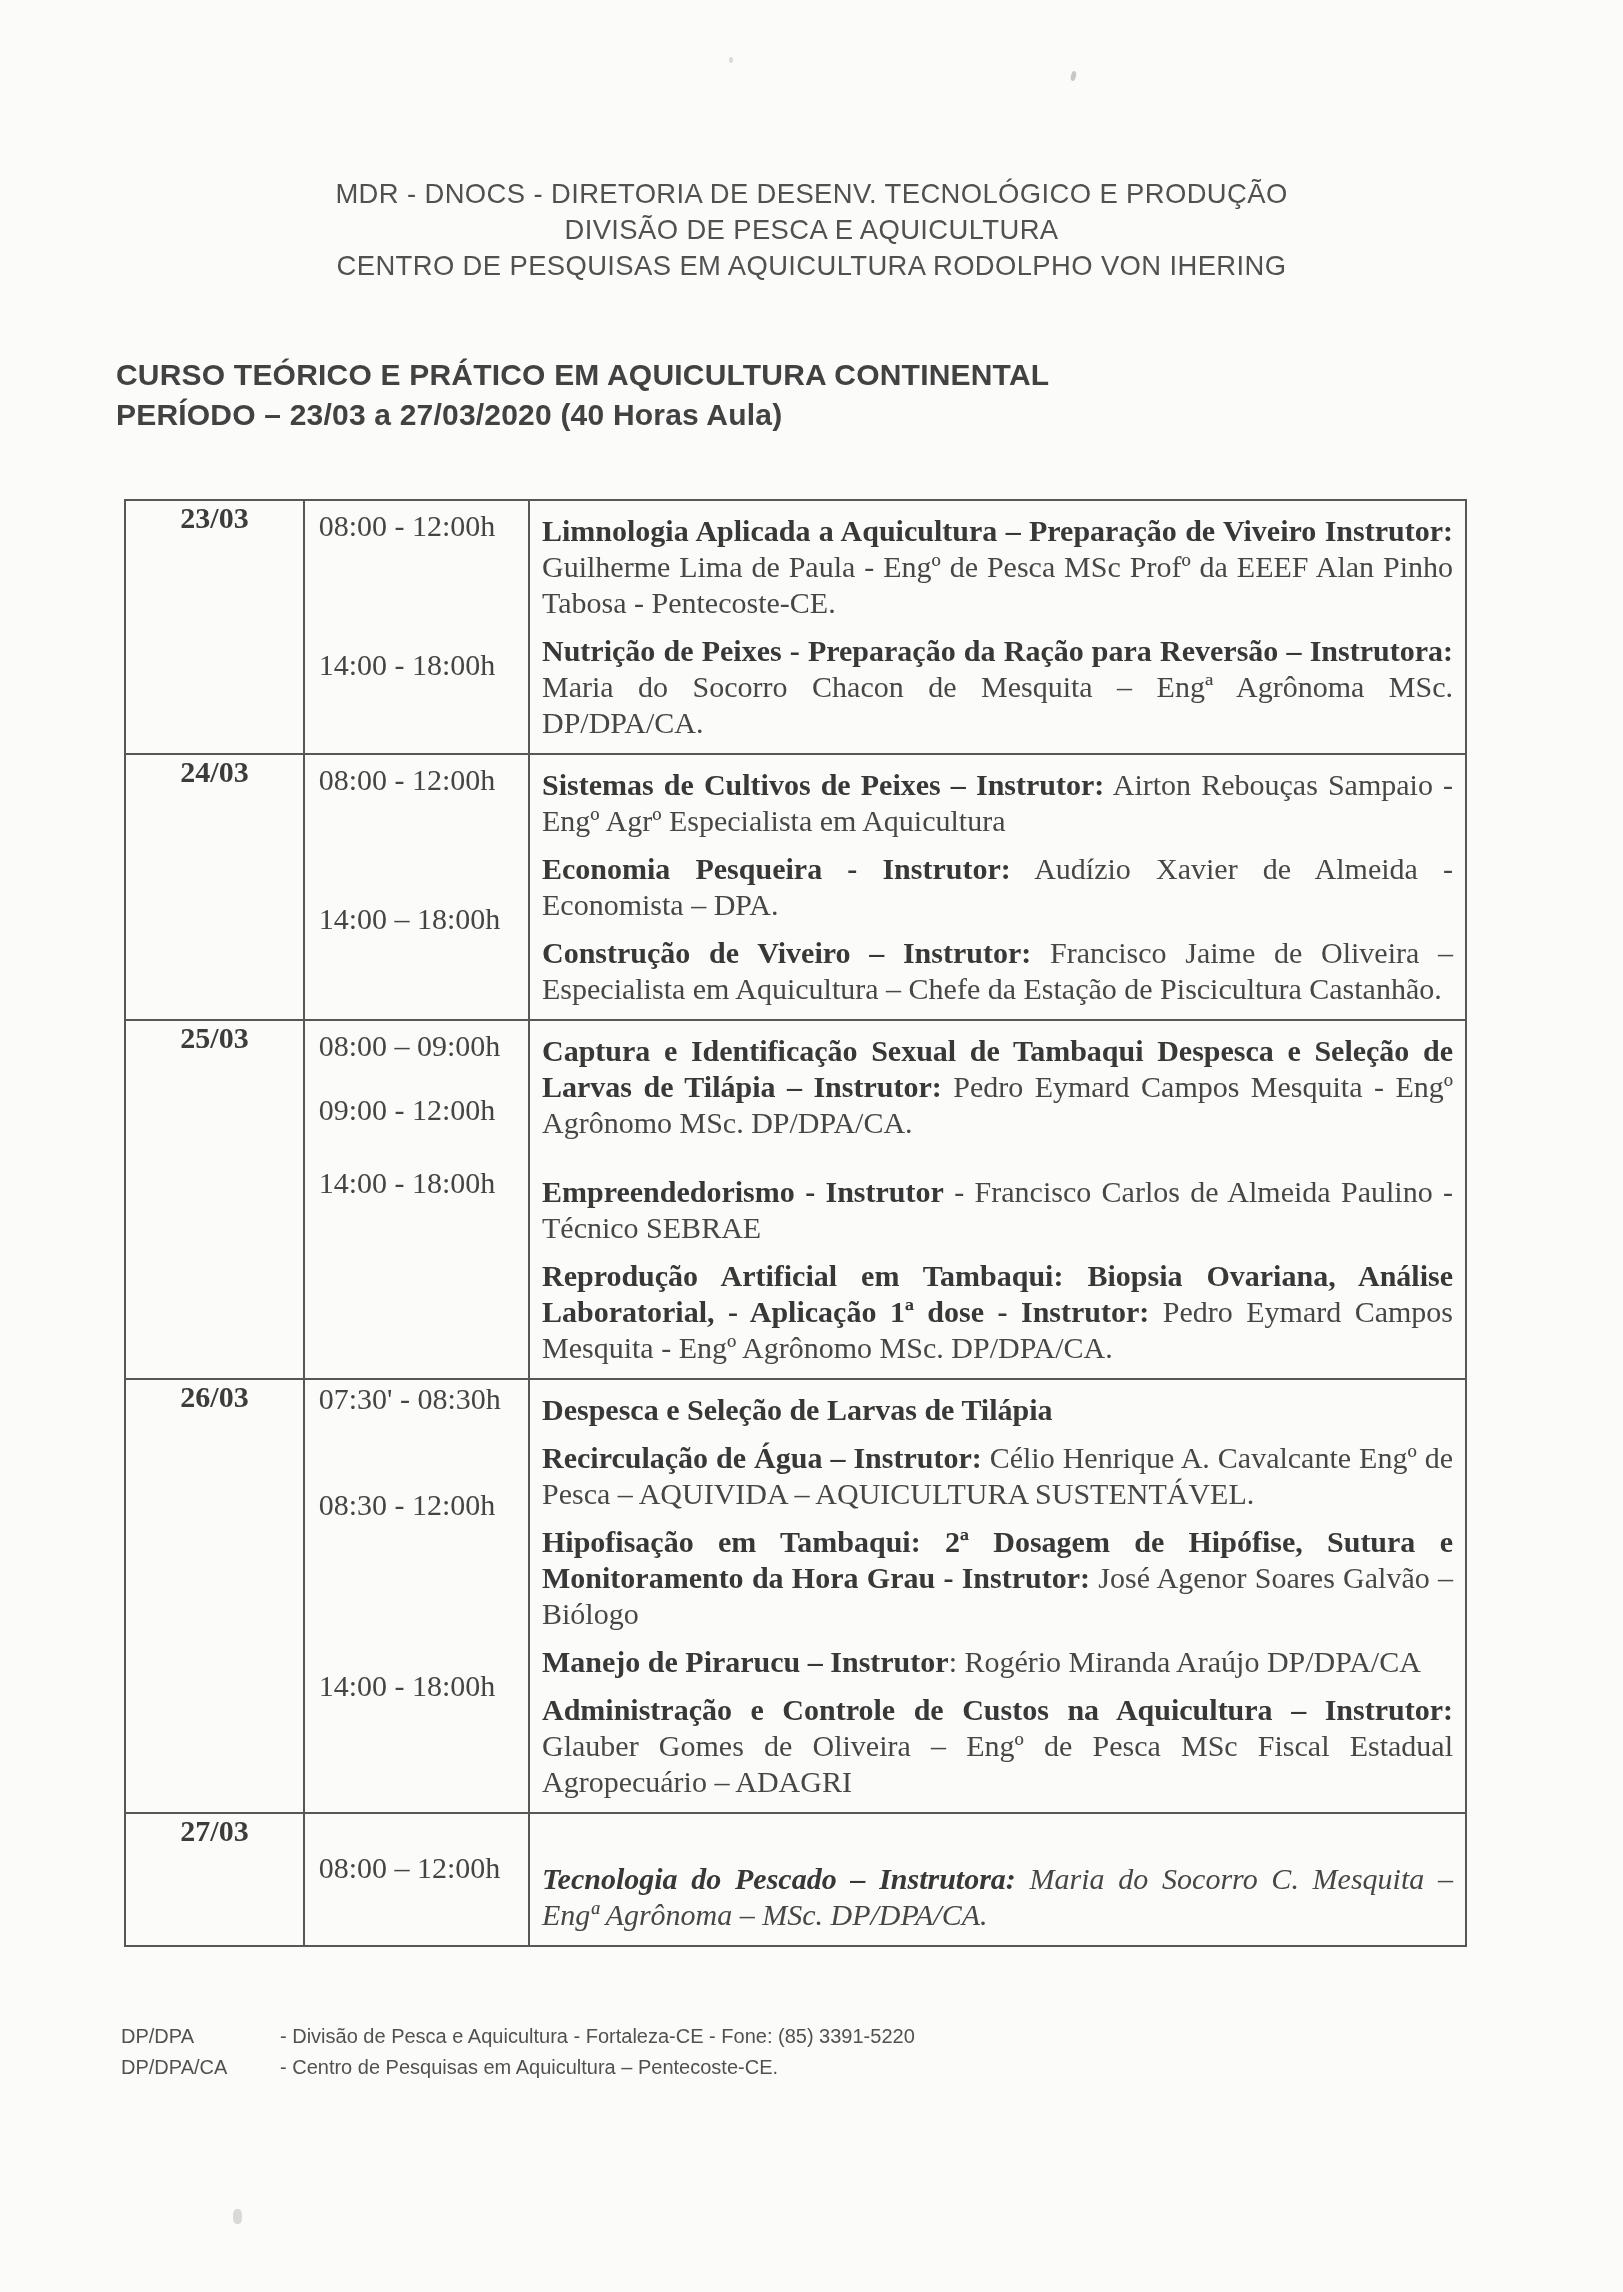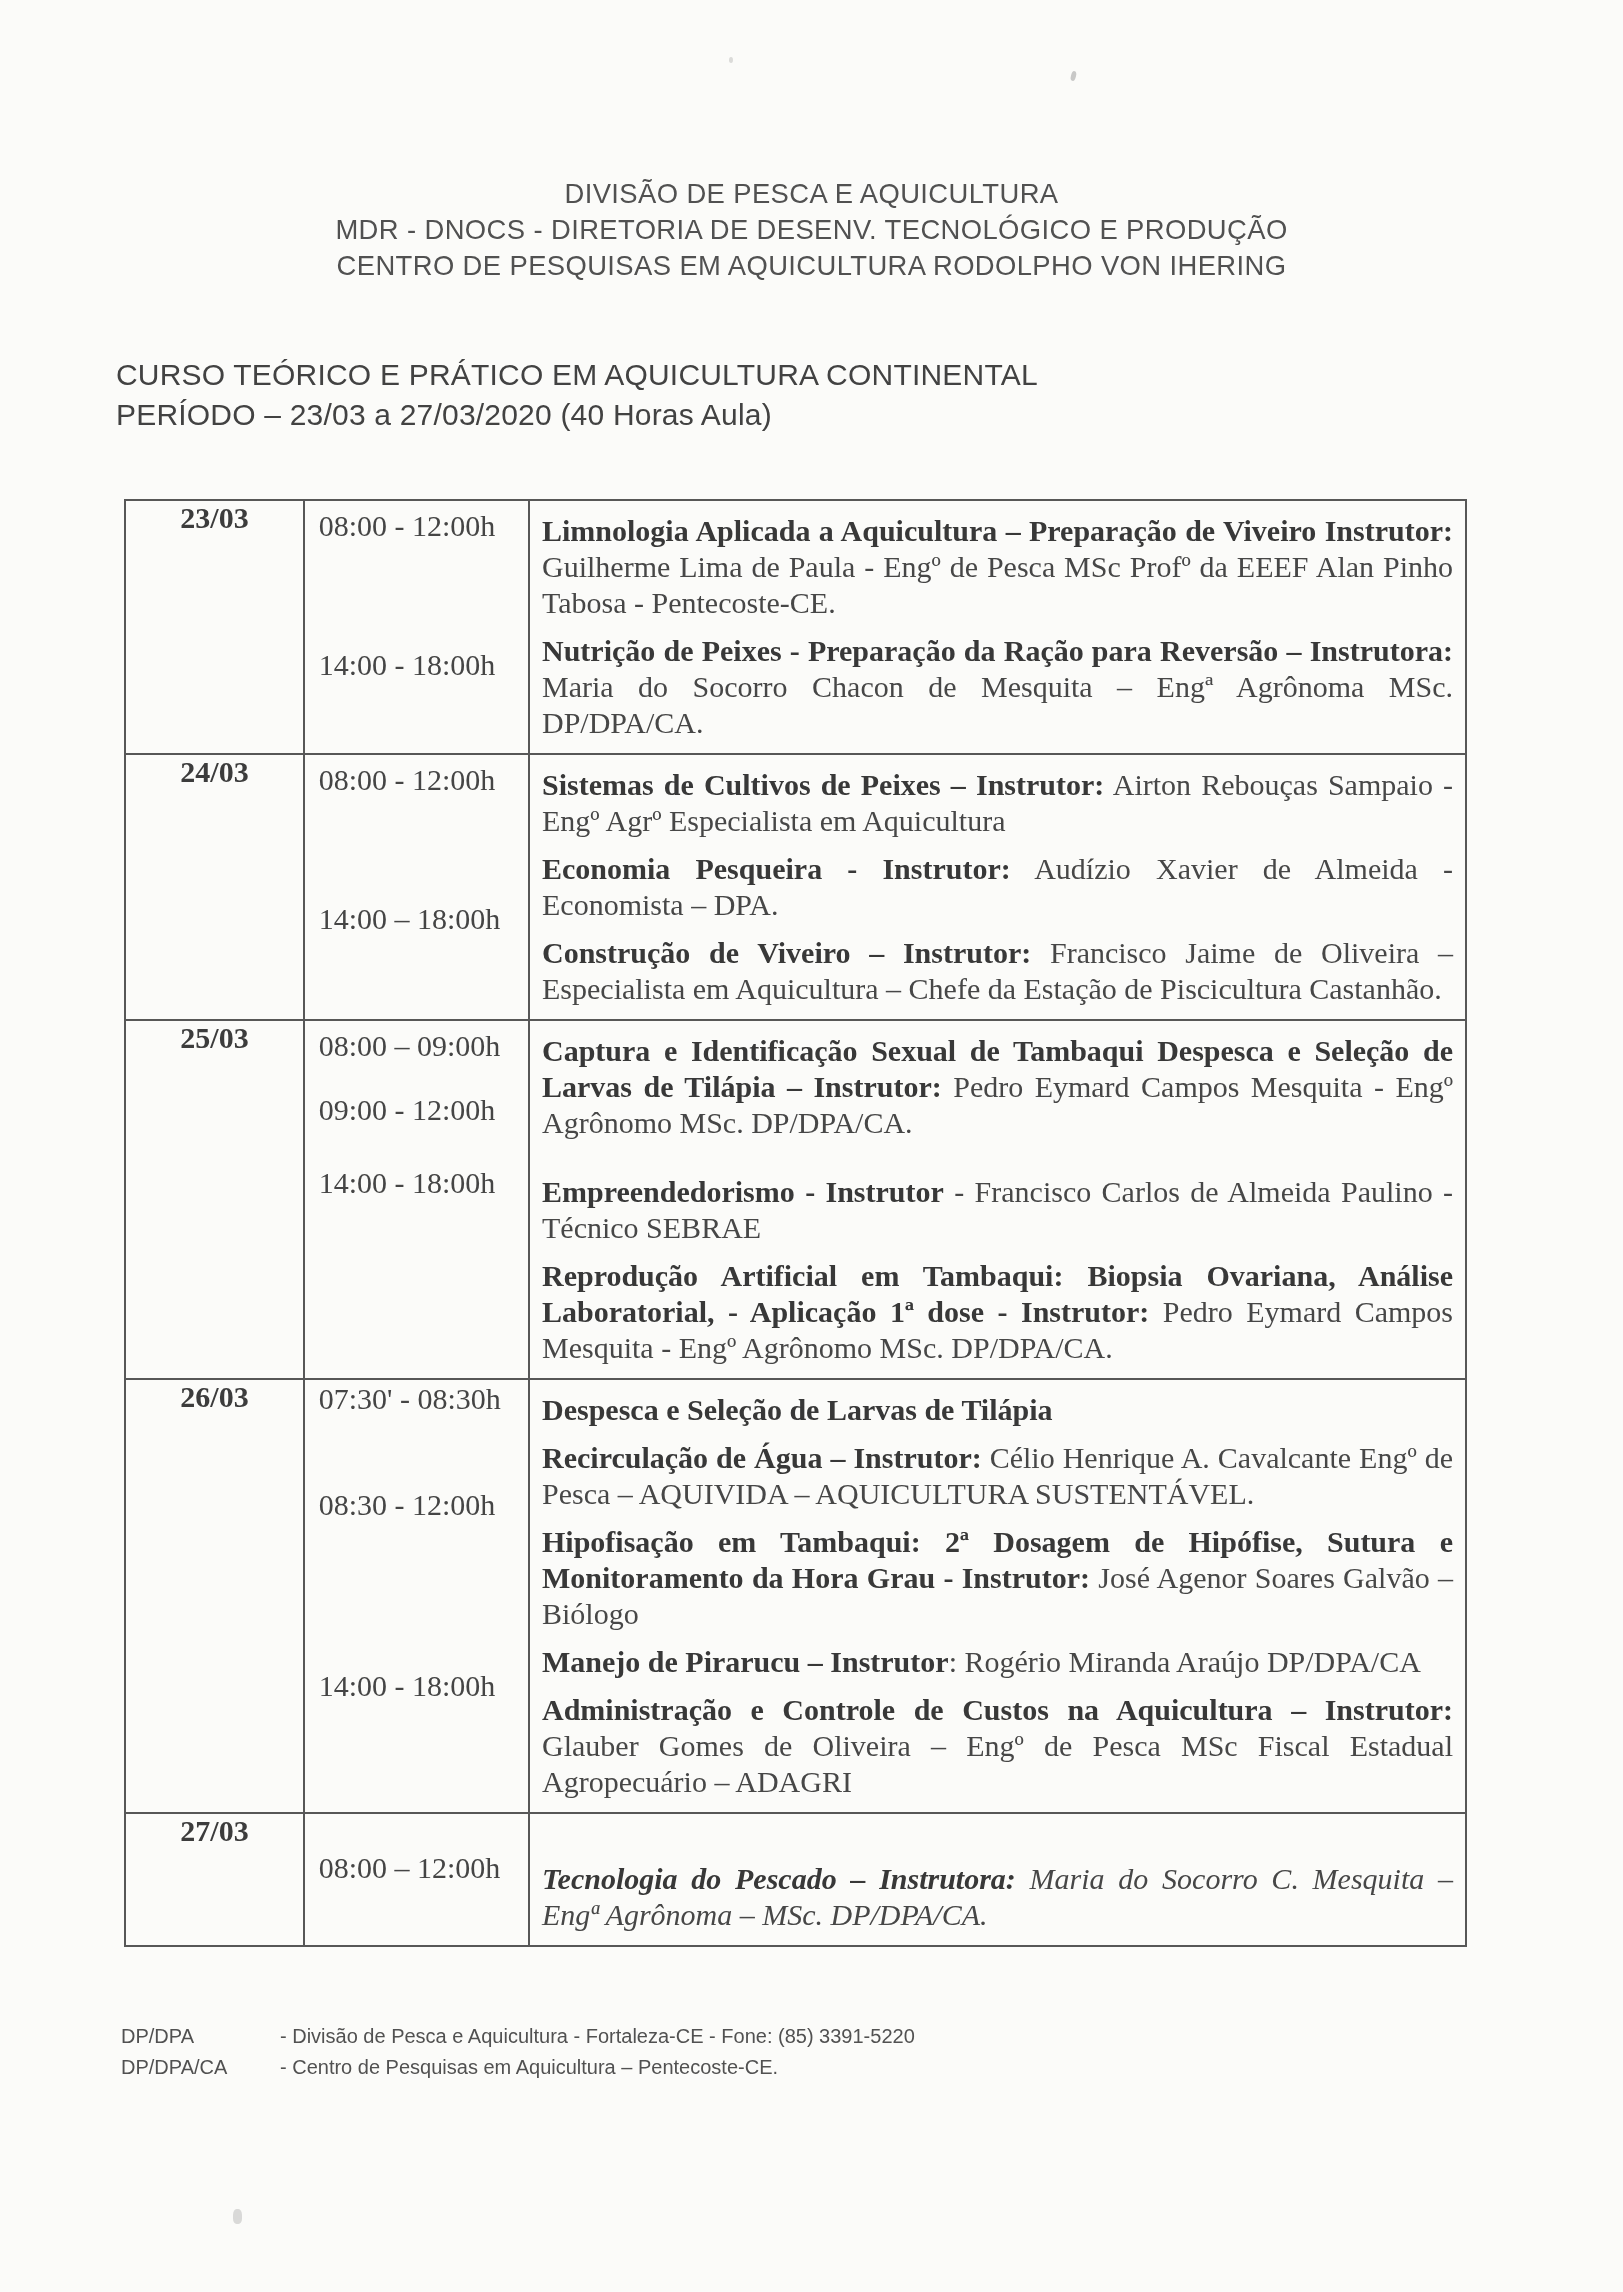--- a/index.html
+++ b/index.html
@@ -14,21 +14,21 @@
   
   .org-header{
     position:absolute;top:176px;left:0;width:100%;
     text-align:center;
     font-size:27.4px;line-height:36px;letter-spacing:0.4px;
     color:#515151;
   }
   
   .course-title{
     position:absolute;top:355px;left:116px;
-    font-size:30px;line-height:40px;font-weight:normal;
+    font-size:30px;line-height:40px;font-weight:bold;
     letter-spacing:0.2px;color:#424242;
   }
   
   table.sched{
     position:absolute;top:499px;left:124px;
     width:1343px;
     border-collapse:collapse;table-layout:fixed;
     font-family:"Liberation Serif","DejaVu Serif",serif;
     font-size:30px;color:#414141;
     border:2.9px solid #4a4a4a;
@@ -75,22 +75,22 @@
   #s1{left:1071px;top:71px;width:4.9px;height:9.8px;opacity:.45;transform:rotate(14deg);}
   #s2{left:729px;top:57px;width:3.9px;height:5.9px;opacity:.28;}
   #s3{left:233px;top:2209px;width:8.8px;height:14.7px;opacity:.3;border-radius:40%;}
 </style>
 </head>
 <body>
 
 <div class="page">
 
   <div class="org-header">
+    <div>MDR - DNOCS - DIRETORIA DE DESENV. TECNOLÓGICO E PRODUÇÃO</div>
     <div>DIVISÃO DE PESCA E AQUICULTURA</div>
-    <div>MDR - DNOCS - DIRETORIA DE DESENV. TECNOLÓGICO E PRODUÇÃO</div>
     <div>CENTRO DE PESQUISAS EM AQUICULTURA RODOLPHO VON IHERING</div>
   </div>
 
   <div class="course-title">
     <div>CURSO TEÓRICO E PRÁTICO EM AQUICULTURA CONTINENTAL</div>
     <div>PERÍODO – 23/03 a 27/03/2020 (40 Horas Aula)</div>
   </div>
 
   <table class="sched">
     <colgroup>

